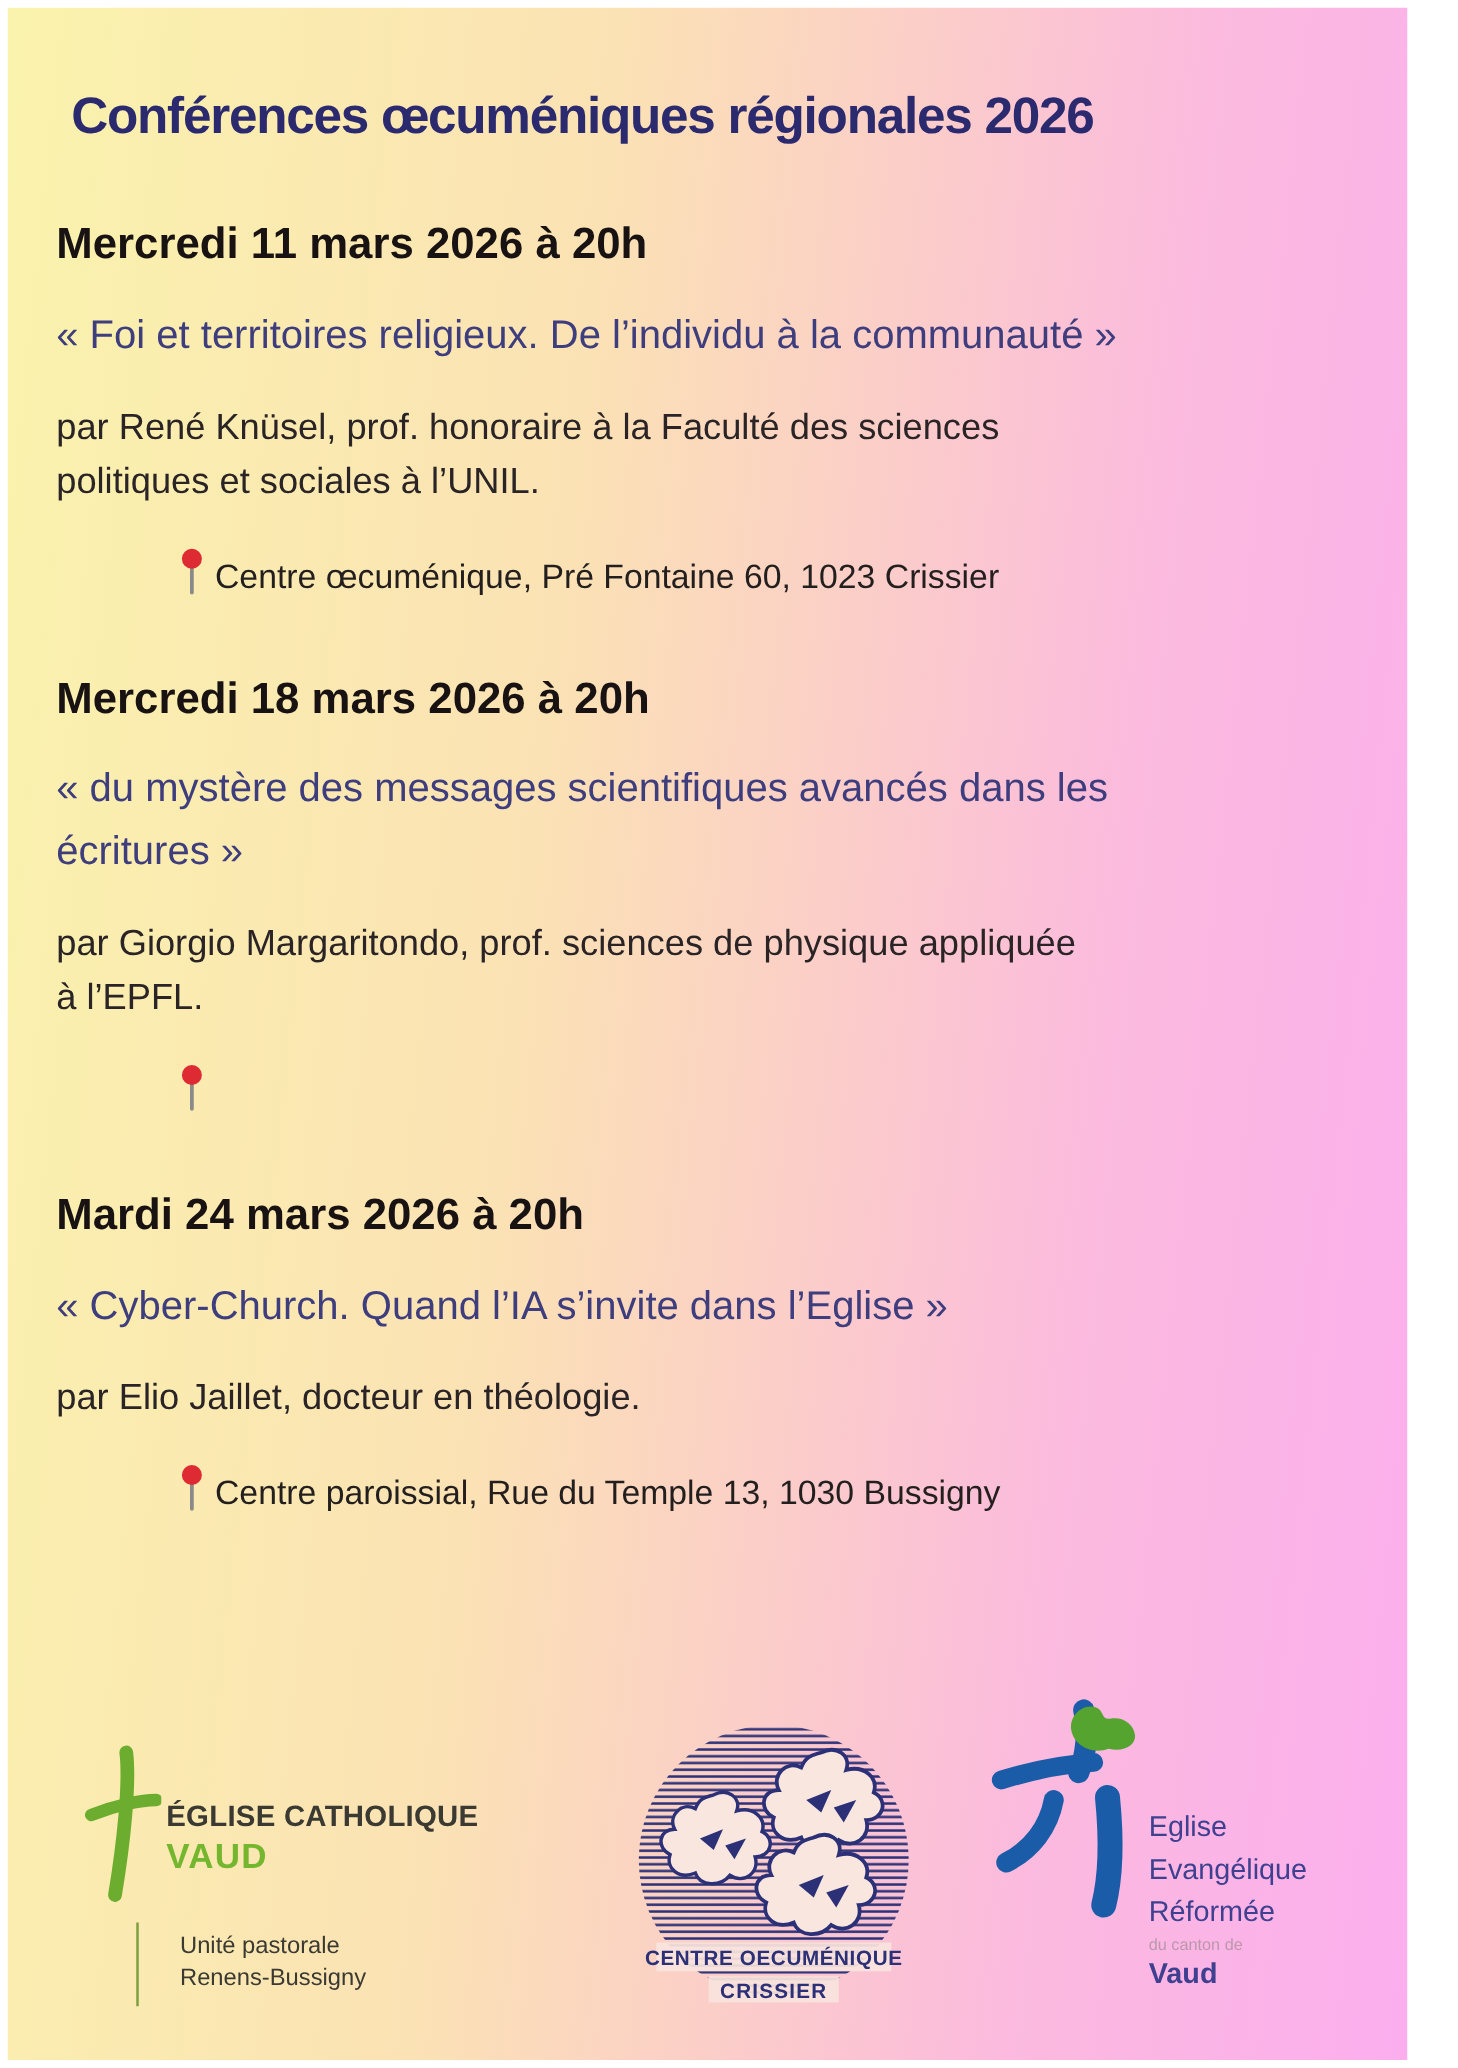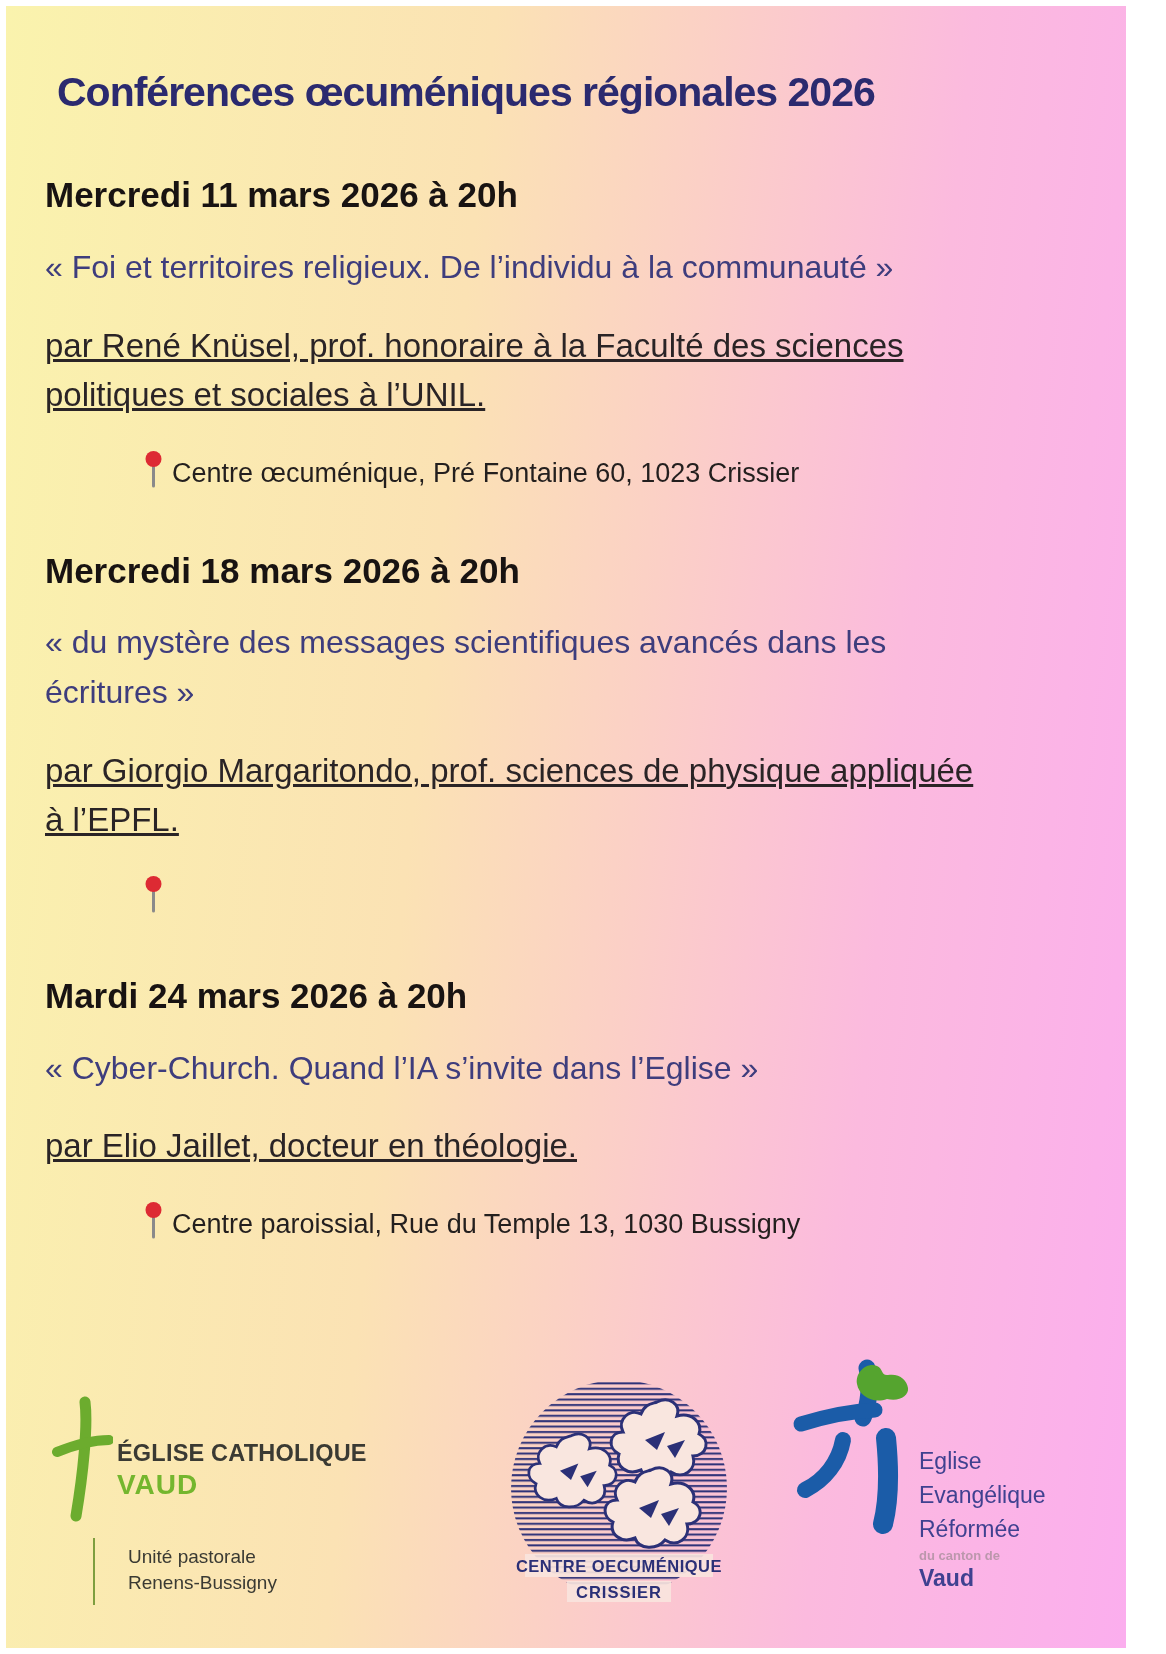--- a/index.html
+++ b/index.html
@@ -10,45 +10,45 @@
     background:linear-gradient(96deg,#faf3ad 0%,#fbe2b4 38%,#fbd0c6 55%,#fbbade 75%,#fbaeee 100%);
     overflow:hidden;
   }
   .content { padding:0 39px; }
   h1.title {
     margin:62px 0 0 12px; font-size:41px; line-height:1.2; font-weight:800;
     color:#2b2a6f; letter-spacing:-1px;
   }
   h2.date { margin:56px 0 0; font-size:35px; line-height:1.25; font-weight:800; color:#181312; }
   .quote { margin:26px 0 0; font-size:32px; line-height:1.55; color:#3e3d7d; white-space:pre-line; }
-  .speaker { margin:28px 0 0; font-size:33px; line-height:1.5; color:#2a2426; white-space:pre-line; max-width:1060px;text-decoration:underline; }
+  .speaker { margin:28px 0 0; font-size:29px; line-height:1.5; color:#2a2426; white-space:pre-line; max-width:1060px; }
   .loc { margin:30px 0 0 100px; font-size:27px; line-height:1.45; color:#231f1e; }
   .loc-text { white-space:pre-line; }
   .loc .pin { vertical-align:-8px; margin-right:10px; }
   .spread .loc-text { word-spacing:7.5px; }
 
   .footer { position:absolute; left:45px; right:45px; bottom:36px; height:300px; }
 
   
-  .logo-catholic { position:absolute; left:0; top:84px; }
+  .logo-catholic { position:absolute; left:16px; top:84px; }
   .lc-row { display:flex; align-items:flex-start; }
   .lc-text { margin:44px 0 0 4px; }
   .lc-name1 { font-size:23.5px; font-weight:800; color:#3a3a33; letter-spacing:0.2px; }
   .lc-name2 { font-size:28px; font-weight:800; color:#74b62e; letter-spacing:1px; margin-top:2px; }
   .lc-unit { margin:14px 0 0 42px; border-left:2px solid #7e9e3f; padding:6px 0 10px 33px;
              font-size:19px; line-height:1.35; color:#3a3a33; }
 
   
   .logo-coc { position:absolute; left:456px; top:64px; }
 
   
   .logo-eerv { position:absolute; left:740px; top:46px; display:flex; }
   .eerv-text { margin:86px 0 0 8px; }
   .eerv-l1 { font-size:23px; line-height:1.48; color:#3f4190; font-weight:500; }
-  .eerv-l4 { font-size:13px; line-height:1.3; color:#bb97ac; font-weight:700; margin-top:2px; }
+  .eerv-l4 { font-size:13px; line-height:1.3; color:#bb97ac; font-weight:400; margin-top:2px; }
   .eerv-l5 { font-size:23px; line-height:1.2; color:#3f4190; font-weight:700; }
 </style>
 </head>
 <body>
 
 <div class="sheet">
   <div class="content">
 
     <h1 class="title">Conférences œcuméniques régionales 2026</h1>
 

